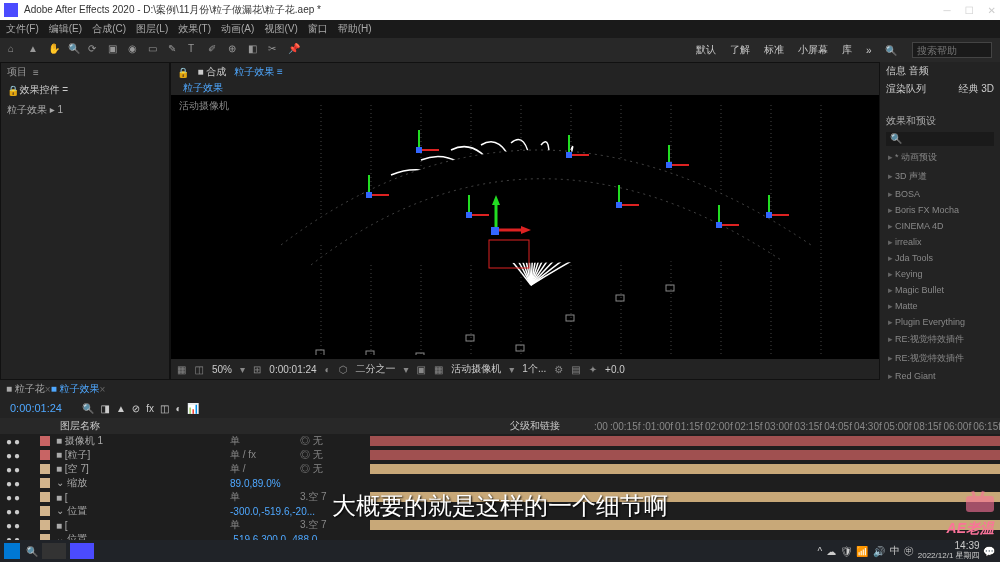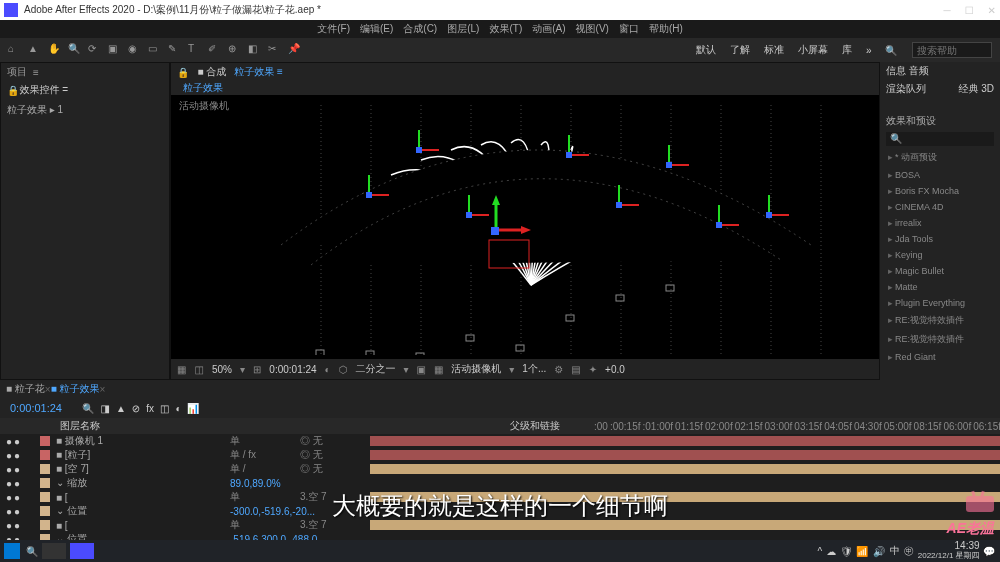--- a/index.html
+++ b/index.html
@@ -1,21 +1,21 @@
 <!DOCTYPE html>
 <html><head>
 <meta charset="utf-8">
 <style>
 *{margin:0;padding:0;box-sizing:border-box;font-family:"Microsoft YaHei",Arial,sans-serif;font-size:10px;color:#ccc;}
 body{background:#1e1e1e;width:1000px;height:562px;overflow:hidden;position:relative;}
 .titlebar{height:20px;background:#fff;display:flex;align-items:center;padding:0 4px;}
 .titlebar .ae-icon{width:14px;height:14px;background:#4b4bff;margin-right:6px;}
 .titlebar .title{color:#333;font-size:10px;flex:1;}
 .titlebar .wincontrols{display:flex;gap:14px;color:#333;}
-.menubar{height:18px;background:#1a1a1a;display:flex;align-items:center;padding:0 6px;gap:10px;justify-content:center;}
+.menubar{height:18px;background:#1a1a1a;display:flex;align-items:center;padding:0 6px;gap:10px;}
 .menubar span{font-size:10px;color:#aaa;cursor:pointer;}
 .topbar{height:24px;background:#282828;display:flex;align-items:center;padding:0 8px;gap:6px;}
 .topbar .tool{width:14px;height:14px;color:#999;}
 .topbar .right{margin-left:auto;display:flex;gap:14px;align-items:center;}
 .topbar .search{width:80px;height:16px;background:#1a1a1a;border:1px solid #444;padding:0 4px;}
 .main{display:flex;height:318px;}
 .panel{background:#232323;border:1px solid #111;}
 .proj{width:170px;display:flex;flex-direction:column;}
 .proj .tabs{height:18px;display:flex;align-items:center;padding:0 6px;gap:6px;}
 .proj .tabs span{font-size:10px;color:#999;}
@@ -253,20 +253,21 @@
     <div class="hdr"><span>信息</span>  <span>音频</span></div>
     <div class="hdr" style="height:16px;font-size:9px;">
       <span>渲染队列</span>
       <span style="float:right;">经典 3D</span>
     </div>
     <div style="height:16px;"></div>
     <div class="hdr">效果和预设</div>
     <div class="srch">🔍</div>
     <div id="fxcats" style="flex:1;overflow:hidden;">
         <div class="cat">* 动画预设</div>
+        <div class="cat">3D 声道</div>
         <div class="cat">BOSA</div>
         <div class="cat">Boris FX Mocha</div>
         <div class="cat">CINEMA 4D</div>
         <div class="cat">irrealix</div>
         <div class="cat">Jda Tools</div>
         <div class="cat">Keying</div>
         <div class="cat">Magic Bullet</div>
         <div class="cat">Matte</div>
         <div class="cat">Plugin Everything</div>
         <div class="cat">RE:视觉特效插件</div>

